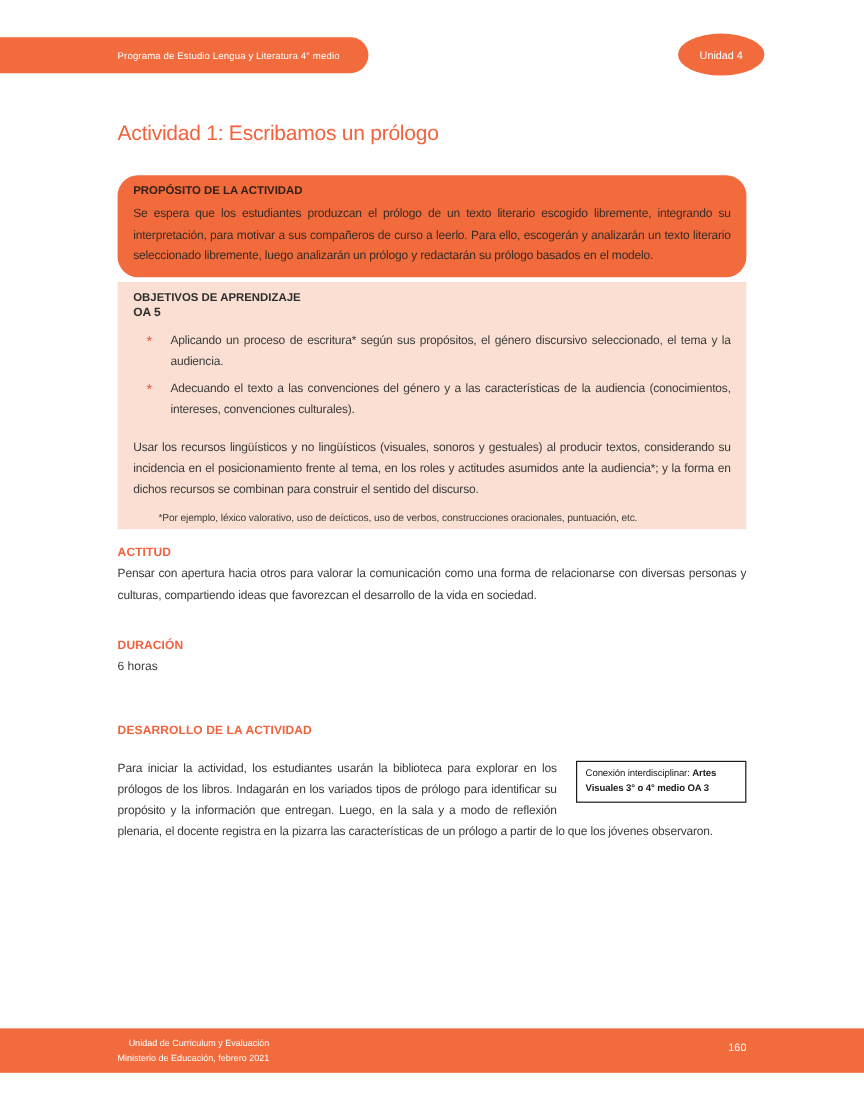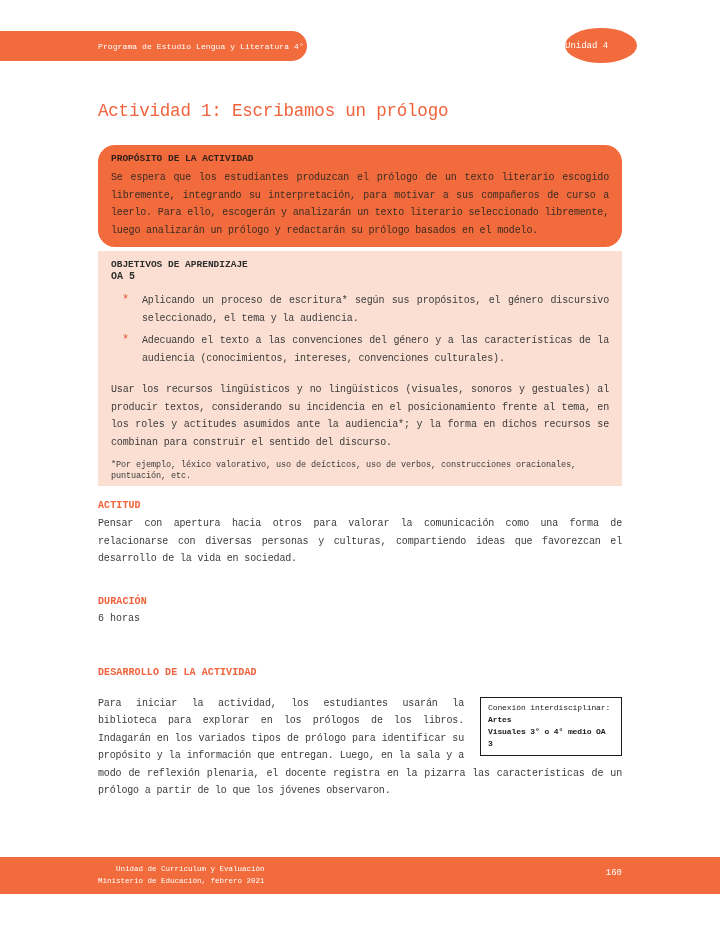--- a/index.html
+++ b/index.html
@@ -1,39 +1,39 @@
 <!DOCTYPE html>
 <html lang="es"><head>
 <meta charset="utf-8">
 <style>
   html,body{margin:0;padding:0;background:#ffffff;}
   .page{
     position:relative;
     width:720px;height:932px;
     background:#ffffff;
-    font-family:Liberation Mono, monospace;
+    font-family:Liberation Sans, sans-serif;
     color:#3b3b3b;
     overflow:hidden;
   }
   
   .header-band{
     position:absolute;left:0;top:31px;
     width:307px;height:30px;
     background:#f26b3c;
     border-radius:0 15px 15px 0;
     display:flex;align-items:center;
   }
   .header-band .band-label{
     margin-left:98px;color:#ffffff;font-size:8px;letter-spacing:0.1px;white-space:nowrap;
   }
   .unit-pill{
     position:absolute;left:565px;top:28px;
     width:72px;height:35px;
     background:#f26b3c;border-radius:50%;
-    display:flex;align-items:center;justify-content:flex-start;
+    display:flex;align-items:center;justify-content:center;
     color:#ffffff;font-size:9px;
   }
   .content{
     position:absolute;left:98px;top:101px;width:524px;
   }
   .doc-title{
     margin:0 0 24px 0;
     font-size:17.5px;font-weight:400;color:#f2623c;letter-spacing:-0.2px;
   }
   .block{box-sizing:border-box;width:524px;padding:8px 13px 8px 13px;}
@@ -51,21 +51,21 @@
   .bullets{margin-top:9px;}
   .bullet{display:flex;}
   .bullet .marker{
     width:20px;margin-left:11px;flex:0 0 auto;
     color:#e2553a;font-size:12px;line-height:17.5px;
   }
   .bullet .btext{
     flex:1;font-size:10px;line-height:17.5px;letter-spacing:-0.15px;
     text-align:justify;padding-bottom:5px;
   }
-  .footnote{margin-top:9px;font-size:8.5px;line-height:11px;letter-spacing:-0.1px;}
+  .footnote{margin-top:9px;font-size:8.5px;line-height:11px;letter-spacing:-0.1px;margin-left:21px;}
   .section-heading{
     font-size:10px;font-weight:bold;color:#f2623c;line-height:13px;letter-spacing:0.1px;
   }
   .actitud-head{margin-top:13px;}
   .actitud-body{margin-top:3px;}
   .duracion-head{margin-top:27px;}
   .duracion-value{margin:3px 0 0 0;font-size:10px;line-height:16px;}
   .desarrollo-head{margin-top:39px;}
   .desarrollo-par{margin-top:16px;}
   .connection-box{

